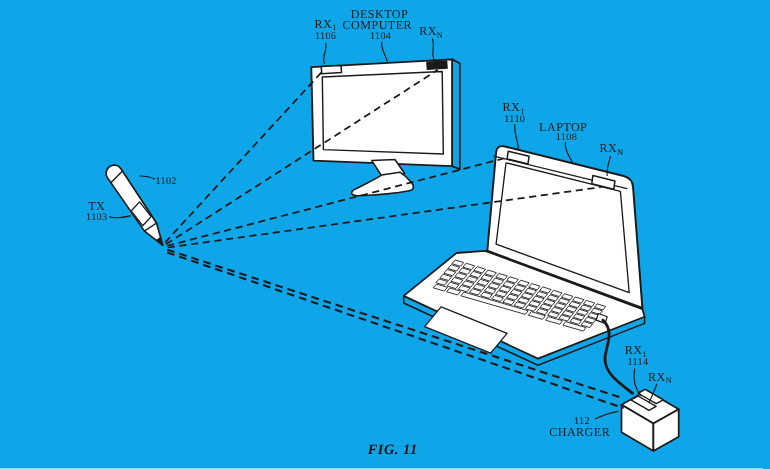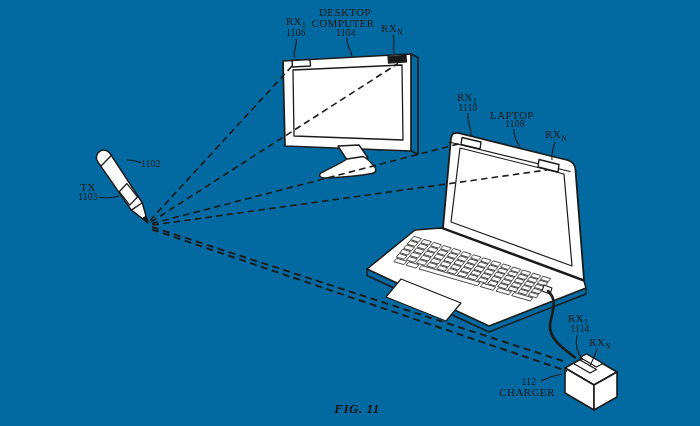--- a/index.html
+++ b/index.html
@@ -1,16 +1,16 @@
 <!DOCTYPE html>
 <html><head>
 <meta charset="utf-8">
 <style>
   html,body{margin:0;padding:0;background:#ffffff;}
-  .stage{position:relative;width:700px;height:426px;background:#0369a1;overflow:hidden;
+  .stage{position:relative;width:700px;height:426px;background:#0ea5e9;overflow:hidden;
          font-family:"Liberation Serif","DejaVu Serif",serif;}
   svg{display:block}
   .ink{stroke:#1b1b1b;fill:none;stroke-linecap:round;stroke-linejoin:round;}
   .dev{fill:#ffffff;stroke:#1b1b1b;stroke-linejoin:round;}
   .beam{stroke:#1b1b1b;fill:none;stroke-dasharray:6.5 4.2;stroke-width:1.6;}
   .beam.bold{stroke-width:1.9;stroke-dasharray:7 4.5;}
   .leader{stroke:#1b1b1b;fill:none;stroke-width:1.05;}
   .lbl{font:11px "Liberation Serif","DejaVu Serif",serif;fill:#1b1b1b;letter-spacing:.4px;}
   .ref{font-size:9.3px;letter-spacing:.3px;}
   .sub{font-size:7.5px;}

